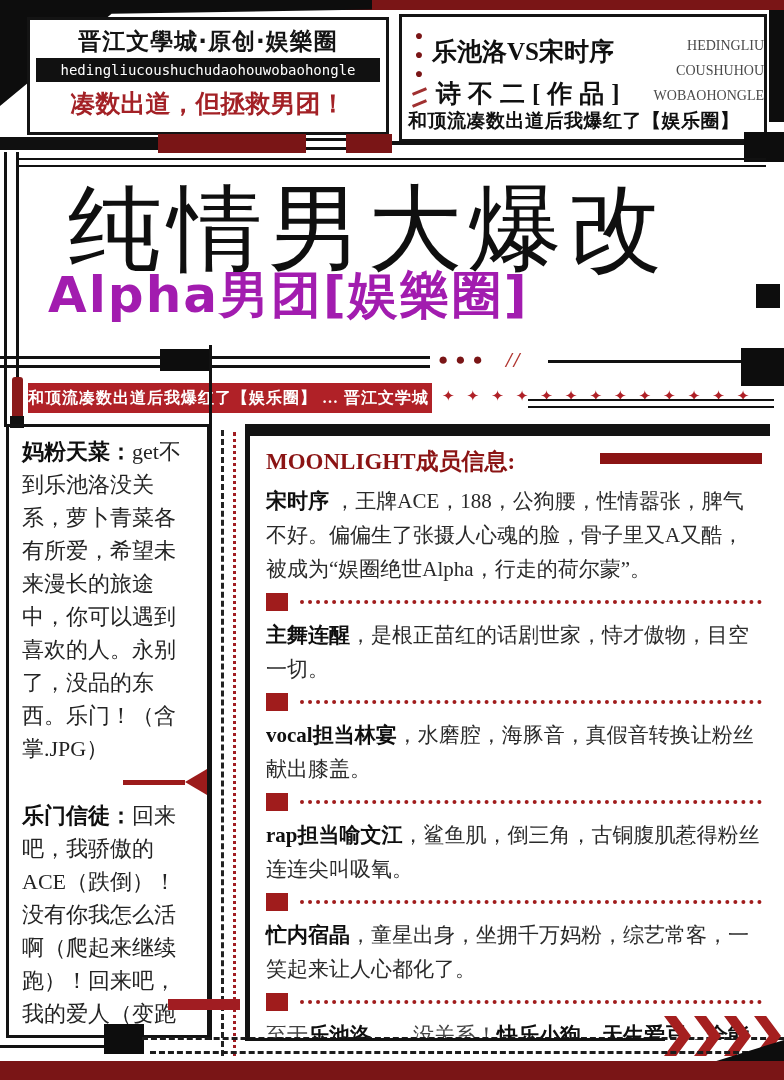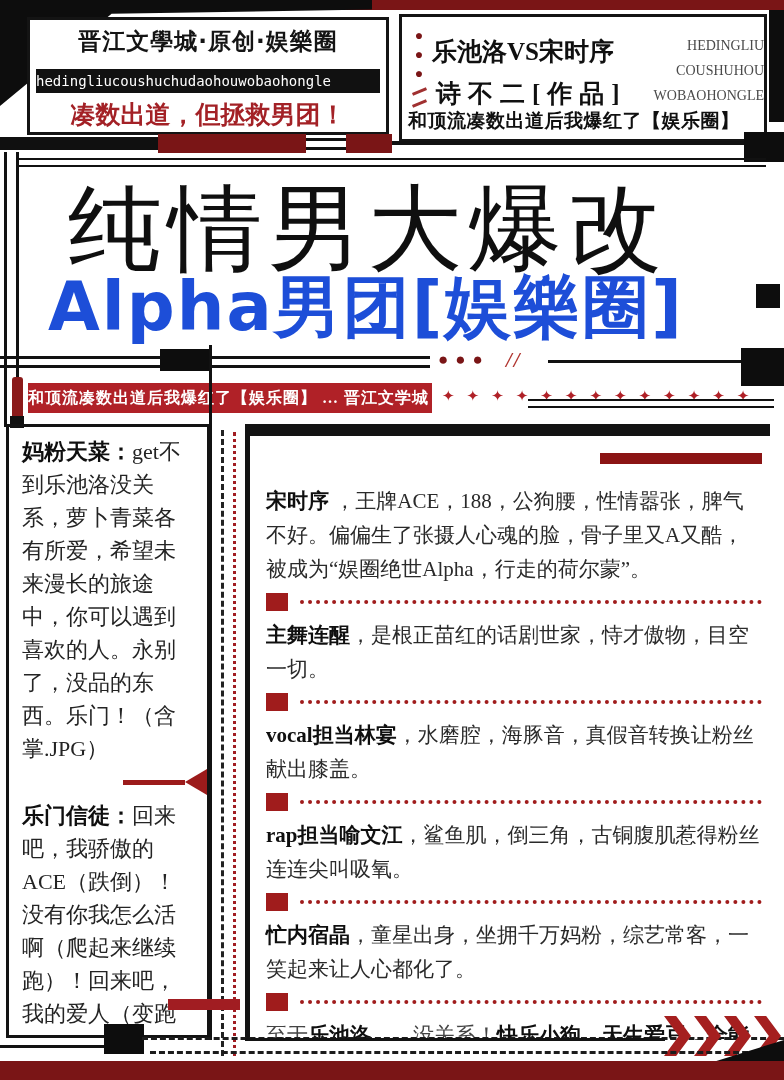--- a/index.html
+++ b/index.html
@@ -10,22 +10,22 @@
   
   .top-strip{left:0;top:0;width:784px;height:10px;background:#7a1516;}
   .corner-tl{left:0;top:0;width:372px;height:106px;background:#0d0d0d;
              clip-path:polygon(0 0,100% 0,100% 9%,30% 13%,0 100%);}
   .strip-right-black{left:769px;top:10px;width:15px;height:112px;background:#0d0d0d;}
 
   
   .box-hl{left:27px;top:17px;width:362px;height:118px;background:#fff;border:3px solid #141414;box-sizing:border-box;}
   .hl-title{margin-top:6px;text-align:center;font-size:23px;font-weight:700;color:#141414;
             letter-spacing:1px;font-family:"DejaVu Sans",sans-serif;white-space:nowrap;}
-  .hl-pinyin{margin:12px auto 0;width:344px;height:24px;line-height:24px;background:#111;color:#fff;
-             font-family:"DejaVu Sans Mono",monospace;font-size:14px;white-space:nowrap;}
+  .hl-pinyin{margin:1px auto 0;width:344px;height:24px;line-height:24px;background:#111;color:#fff;
+             font-family:"DejaVu Sans Mono",monospace;font-size:14px;text-align:center;white-space:nowrap;}
   .hl-tagline{margin-top:5px;text-align:center;font-size:25px;font-weight:700;color:#a32126;
               font-family:"DejaVu Sans",sans-serif;white-space:nowrap;}
 
   
   .box-hr{left:399px;top:14px;width:368px;height:128px;background:#fff;border:3px solid #141414;box-sizing:border-box;}
   .hr-bullets{position:absolute;left:7px;top:12px;width:20px;display:flex;flex-direction:column;align-items:center;gap:5px;}
   .hr-bullet{color:#7a1516;font-size:14px;line-height:14px;}
   .hr-slash{width:15px;height:3px;background:#a03030;transform:rotate(-22deg);margin-top:4px;}
   .hr-row1{position:absolute;left:30px;top:18px;font-size:25px;font-weight:700;color:#101010;white-space:nowrap;}
   .hr-pinyin{position:absolute;left:238px;top:16px;width:124px;font-size:14px;color:#4a4a4a;line-height:25px;text-align:right;}
@@ -39,22 +39,22 @@
   .band-mid{left:306px;top:138px;width:40px;height:6px;border-top:3px solid #111;border-bottom:3px solid #111;}
   .band-red2{left:346px;top:134px;width:46px;height:19px;background:#7a1516;}
   .band-line{left:392px;top:141px;width:352px;height:4px;background:#111;}
   .band-sq{left:744px;top:132px;width:40px;height:30px;background:#0d0d0d;}
   .band-double{left:18px;top:158px;width:748px;height:5px;border-top:2px solid #111;border-bottom:2px solid #111;}
 
   
   .title-vlines{left:4px;top:152px;width:9px;height:275px;border-left:3px solid #111;border-right:3px solid #111;}
   .title-l1{left:68px;top:166px;font-family:"DejaVu Sans",sans-serif;font-weight:400;font-size:94px;
             letter-spacing:6px;color:#0f0f0f;white-space:nowrap;}
-  .title-l2{left:48px;top:262px;font-family:"DejaVu Sans",sans-serif;font-weight:900;font-size:67px;
-            letter-spacing:2px;color:#1d4ed8;white-space:nowrap;}
+  .title-l2{left:48px;top:262px;font-family:"DejaVu Sans",sans-serif;font-weight:900;font-size:50px;
+            letter-spacing:2px;color:#a21caf;white-space:nowrap;}
   .title-sq{left:756px;top:284px;width:24px;height:24px;background:#0d0d0d;}
 
   
   .ub-lines-left{left:0;top:356px;width:160px;height:6px;border-top:3px solid #111;border-bottom:3px solid #111;}
   .ub-sq{left:160px;top:349px;width:52px;height:22px;background:#0d0d0d;}
   .ub-lines-mid{left:212px;top:356px;width:218px;height:6px;border-top:3px solid #111;border-bottom:3px solid #111;}
   .ub-dots{left:438px;top:350px;color:#7a1516;font-size:17px;letter-spacing:7px;white-space:nowrap;}
   .ub-slashes{left:506px;top:348px;color:#b0342f;font-size:21px;font-weight:700;font-style:italic;letter-spacing:2px;}
   .ub-line-right{left:548px;top:360px;width:194px;height:3px;background:#111;}
   .ub-sq-right{left:741px;top:348px;width:43px;height:38px;background:#0d0d0d;}
@@ -184,20 +184,21 @@
       </div>
     <p><b>乐门信徒：</b><span>回来吧，我骄傲的ACE（跌倒）！没有你我怎么活啊（爬起来继续跑）！回来吧，我的爱人（变跑边掉眼泪）！</span></p>
 
   </div>
   <div class="abs p3-redbar"></div>
   <div class="abs bl-rect"></div>
   <div class="abs bl-line"></div>
 
   <div class="abs right-box">
     <div class="rb-header">
+      <span class="rb-title">MOONLIGHT成员信息:</span>
       <div class="rb-bar"></div>
     </div>
 
     <p class="member"><b>宋时序</b><span> ，王牌ACE，188，公狗腰，性情嚣张，脾气不好。偏偏生了张摄人心魂的脸，骨子里又A又酷，被成为“娱圈绝世Alpha，行走的荷尔蒙”。</span></p>
     <div class="sep">
         <div class="sep-sq"></div>
         <div class="sep-dots"></div>
       </div>
 
     <p class="member"><b>主舞连醒</b><span>，是根正苗红的话剧世家，恃才傲物，目空一切。</span></p>

